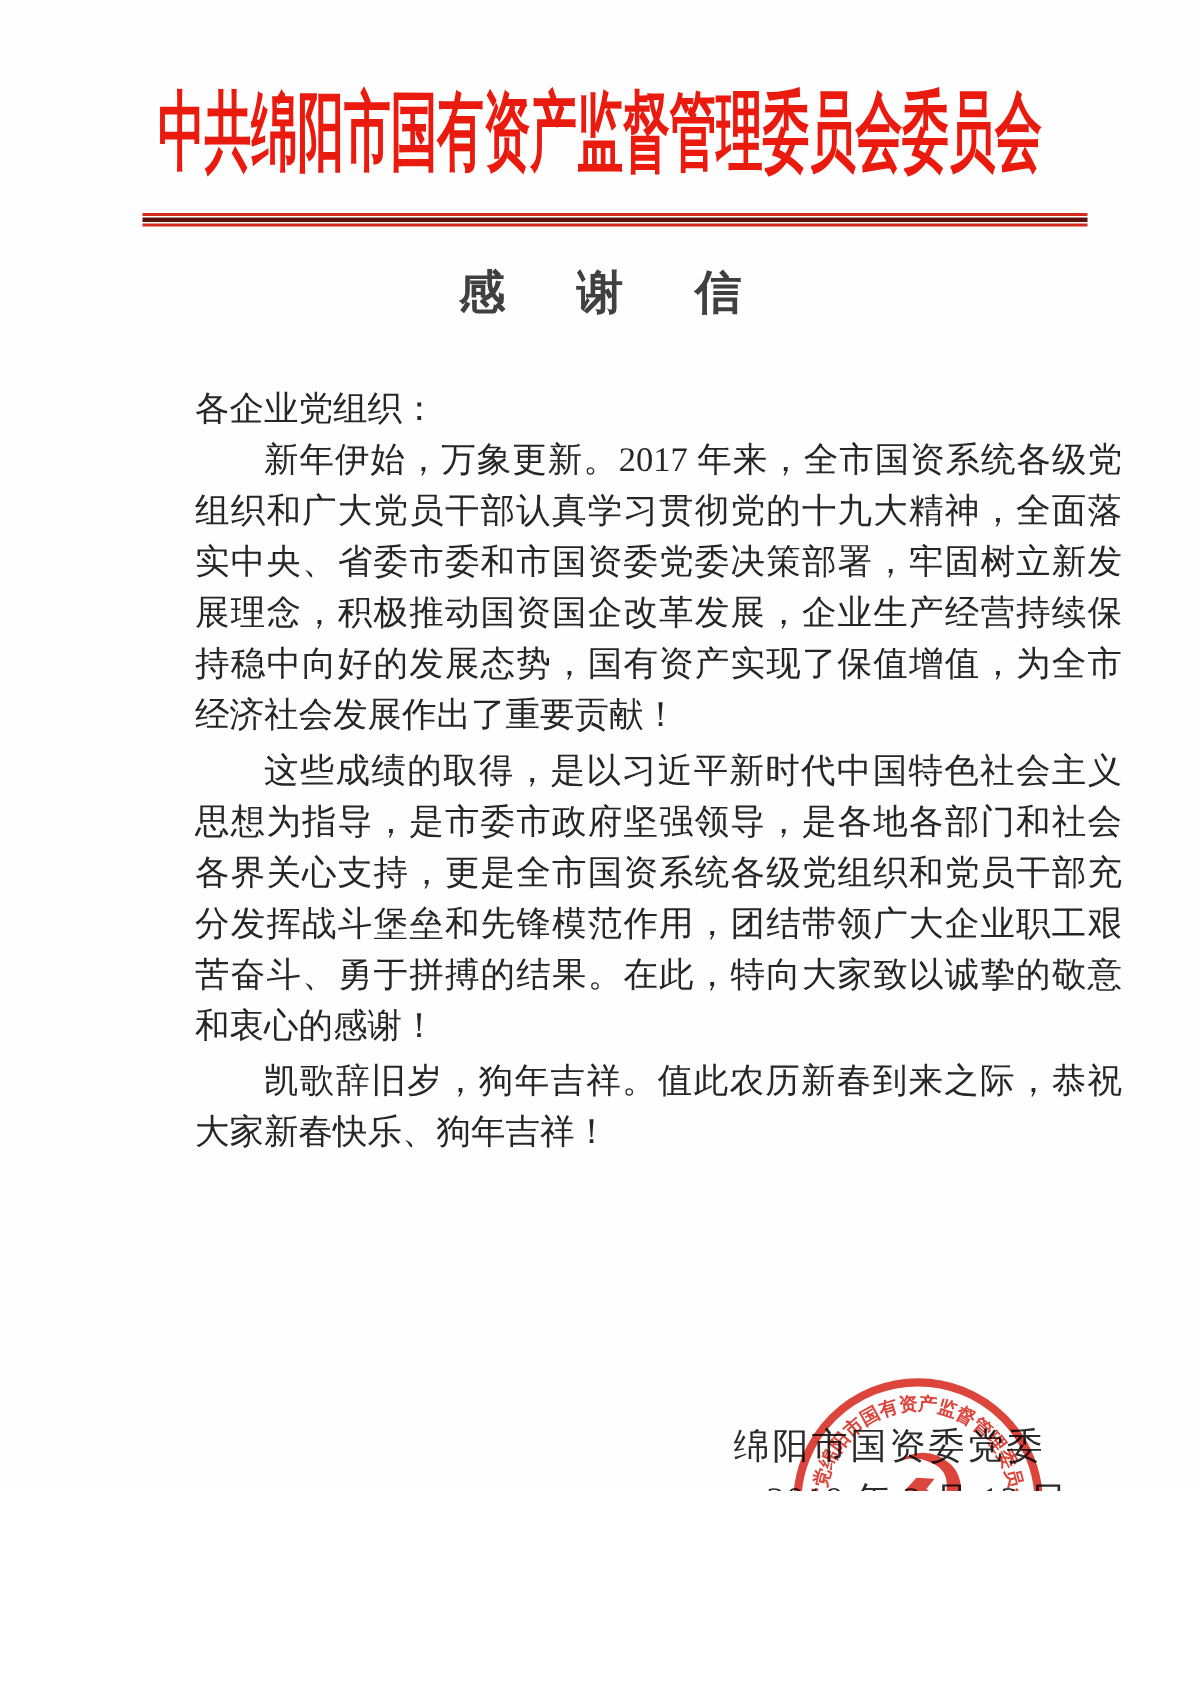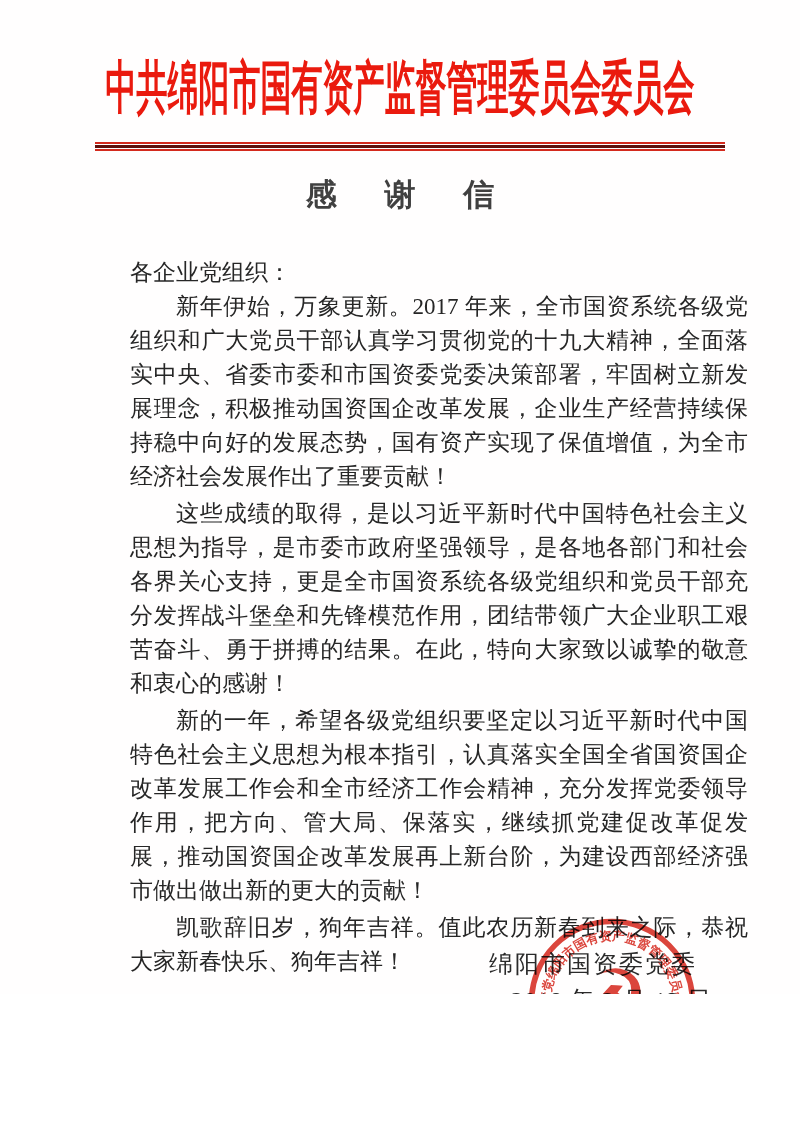--- a/index.html
+++ b/index.html
@@ -130,21 +130,20 @@
     <div class="gap"></div>
     <div class="thin"></div>
   </div>
 
   <div class="doc-title">感 谢 信</div>
 
   <div class="letter-body">
     <p class="greeting">各企业党组织：</p>
     <p>新年伊始，万象更新。<span class="num">2017</span> 年来，全市国资系统各级党组织和广大党员干部认真学习贯彻党的十九大精神，全面落实中央、省委市委和市国资委党委决策部署，牢固树立新发展理念，积极推动国资国企改革发展，企业生产经营持续保持稳中向好的发展态势，国有资产实现了保值增值，为全市经济社会发展作出了重要贡献！</p>
     <p>这些成绩的取得，是以习近平新时代中国特色社会主义思想为指导，是市委市政府坚强领导，是各地各部门和社会各界关心支持，更是全市国资系统各级党组织和党员干部充分发挥战斗堡垒和先锋模范作用，团结带领广大企业职工艰苦奋斗、勇于拼搏的结果。在此，特向大家致以诚挚的敬意和衷心的感谢！</p>
-    <p>新的一年，希望各级党组织要坚定以习近平新时代中国特色社会主义思想为根本指引，认真落实全国全省国资国企改革发展工作会和全市经济工作会精神，充分发挥党委领导作用，把方向、管大局、保落实，继续抓党建促改革促发展，推动国资国企改革发展再上新台阶，为建设西部经济强市做出做出新的更大的贡献！</p>
     <p>凯歌辞旧岁，狗年吉祥。值此农历新春到来之际，恭祝大家新春快乐、狗年吉祥！</p>
   </div>
 
   <div class="sig-name">绵阳市国资委党委</div>
 
   <div class="sig-date"><span class="num">2018</span> 年 <span class="num">2</span> 月 <span class="num">13</span> 日</div>
 
   <svg class="seal" viewBox="0 0 180 180" aria-hidden="true">
     <defs>
       <path id="ringPath" d="M 36.3,121 A 62,62 0 1 1 143.7,121" fill="none"></path>

